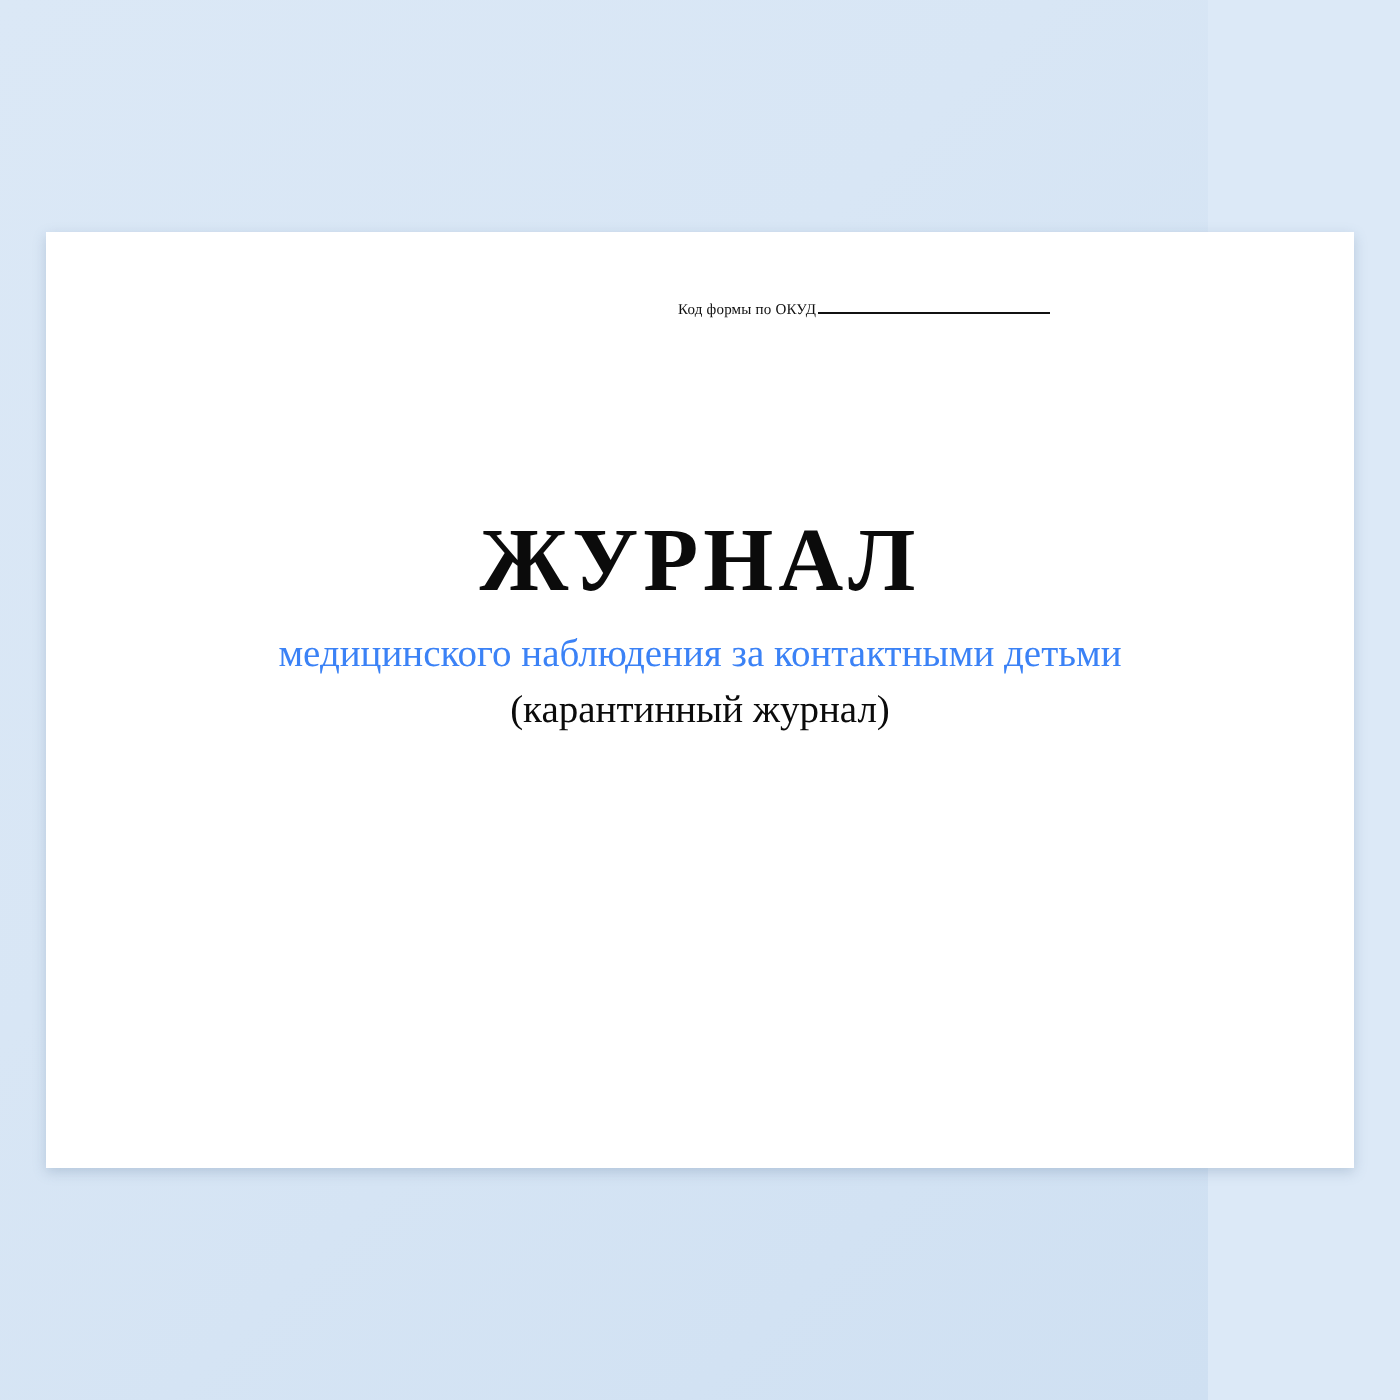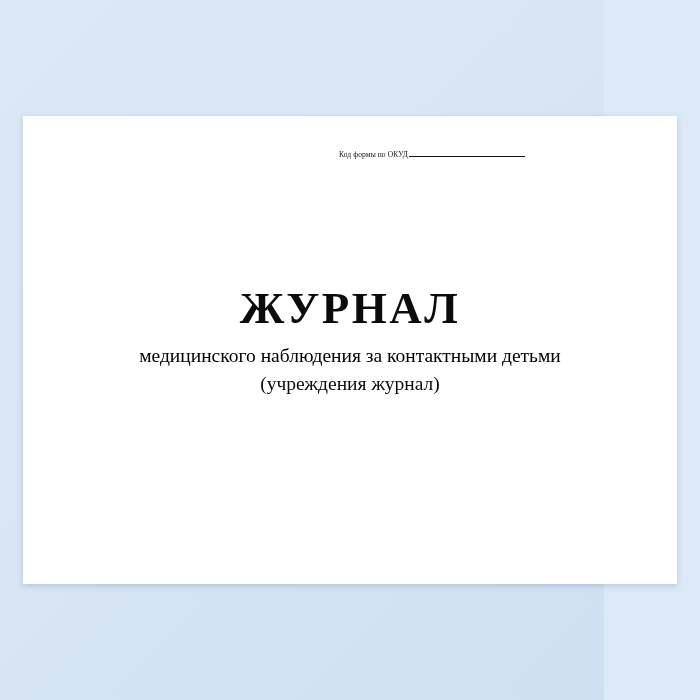--- a/index.html
+++ b/index.html
@@ -52,32 +52,31 @@
   }
   .rule-okud { width: 116px; }
   .rule-okpo { width: 108px; }
 
   .title-block {
     position: absolute;
     left: 0;
     right: 0;
     top: 138px;
     text-align: center;
-    margin-top: 28px;
   }
   .title-main {
     font-size: 45px;
     font-weight: bold;
     letter-spacing: 2.5px;
     color: #0b0b0b;
     line-height: 52px;
   }
   .title-sub1 {
     font-size: 19.5px;
-    color: #000000;
+    color: #3b82f6;
     line-height: 28px;
     margin-top: 8px;
   }
   .title-sub2 {
     font-size: 19.5px;
     color: #0b0b0b;
     line-height: 28px;
   }
 </style>
 </head>
@@ -89,18 +88,18 @@
 
     <div class="codes">
       <div class="code-line">
         <span>Код формы по ОКУД</span><span class="rule rule-okud"></span>
       </div>
     </div>
 
     <div class="title-block">
       <div class="title-main">ЖУРНАЛ</div>
       <div class="title-sub1">медицинского наблюдения за контактными детьми</div>
-      <div class="title-sub2">(учреждения журнал)</div>
+      <div class="title-sub2">(карантинный журнал)</div>
     </div>
 
   </div>
 
 </div>
 
 </body></html>

